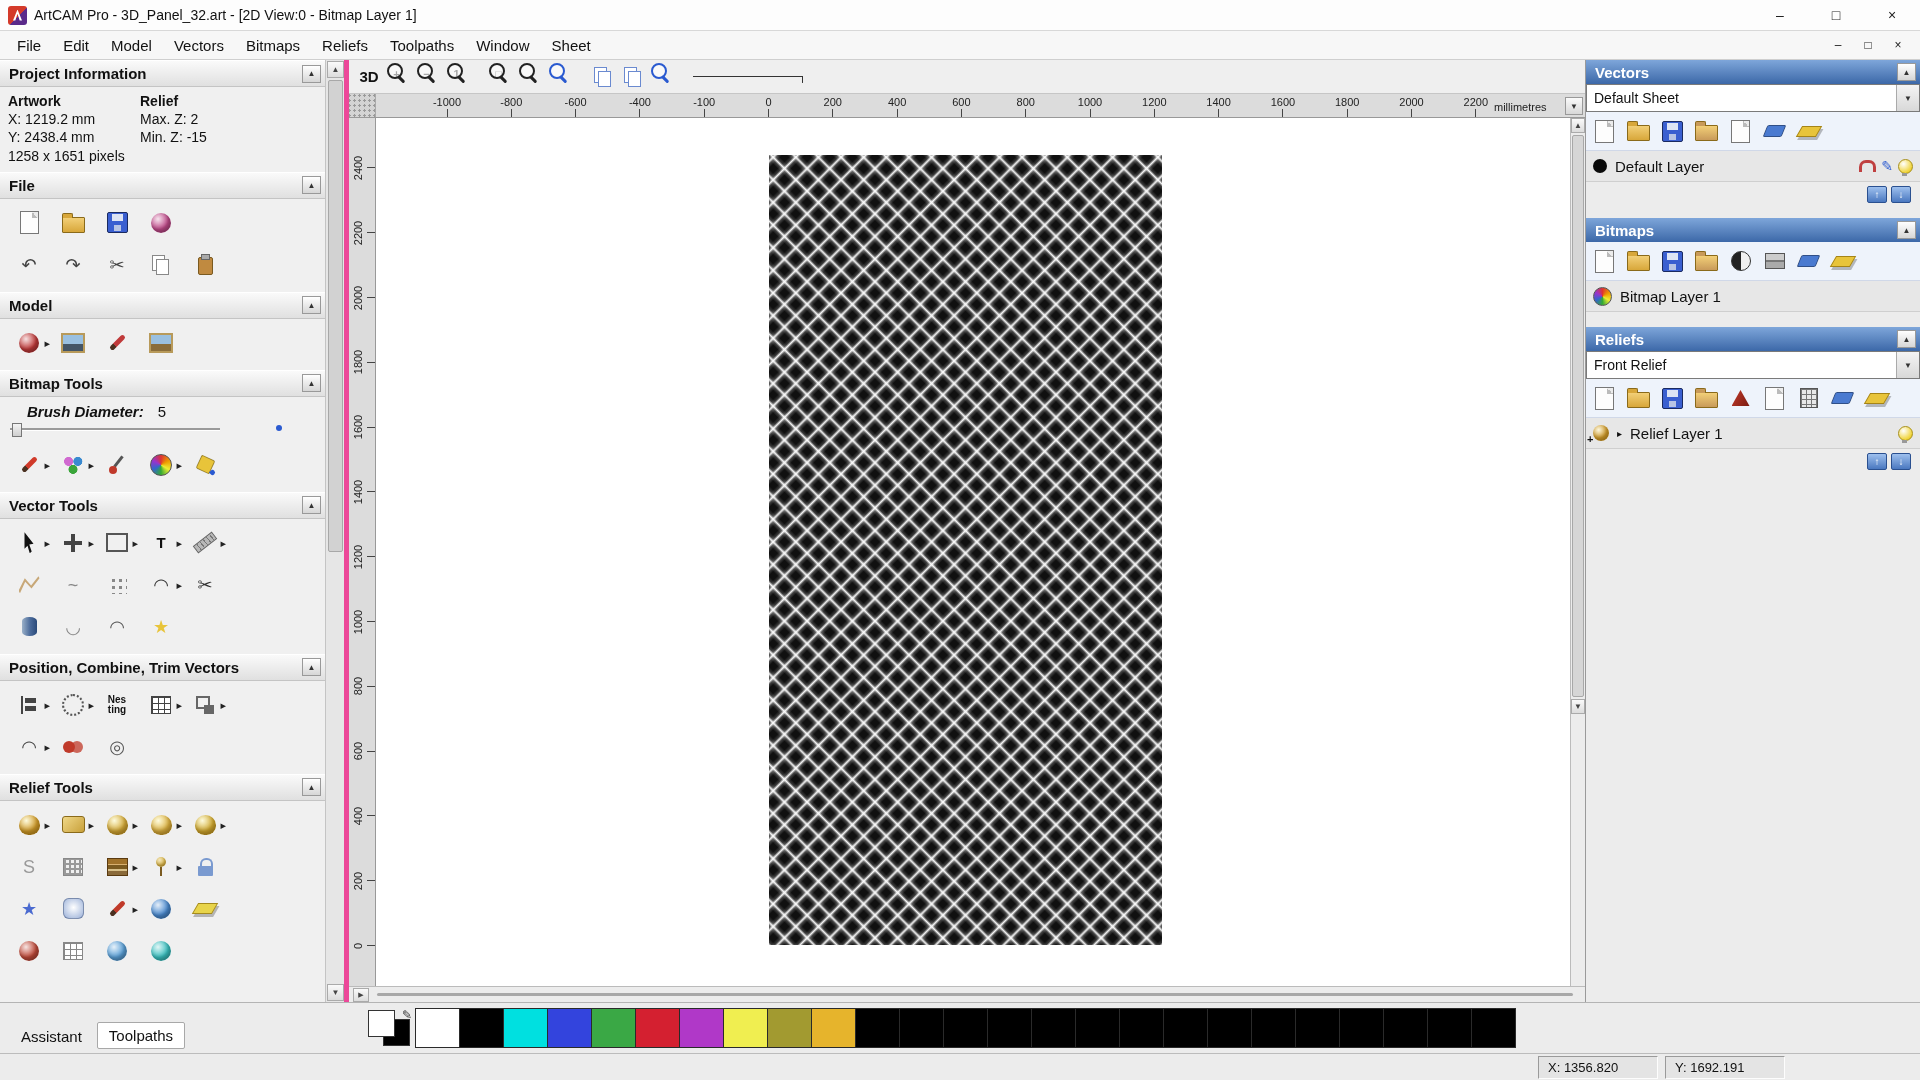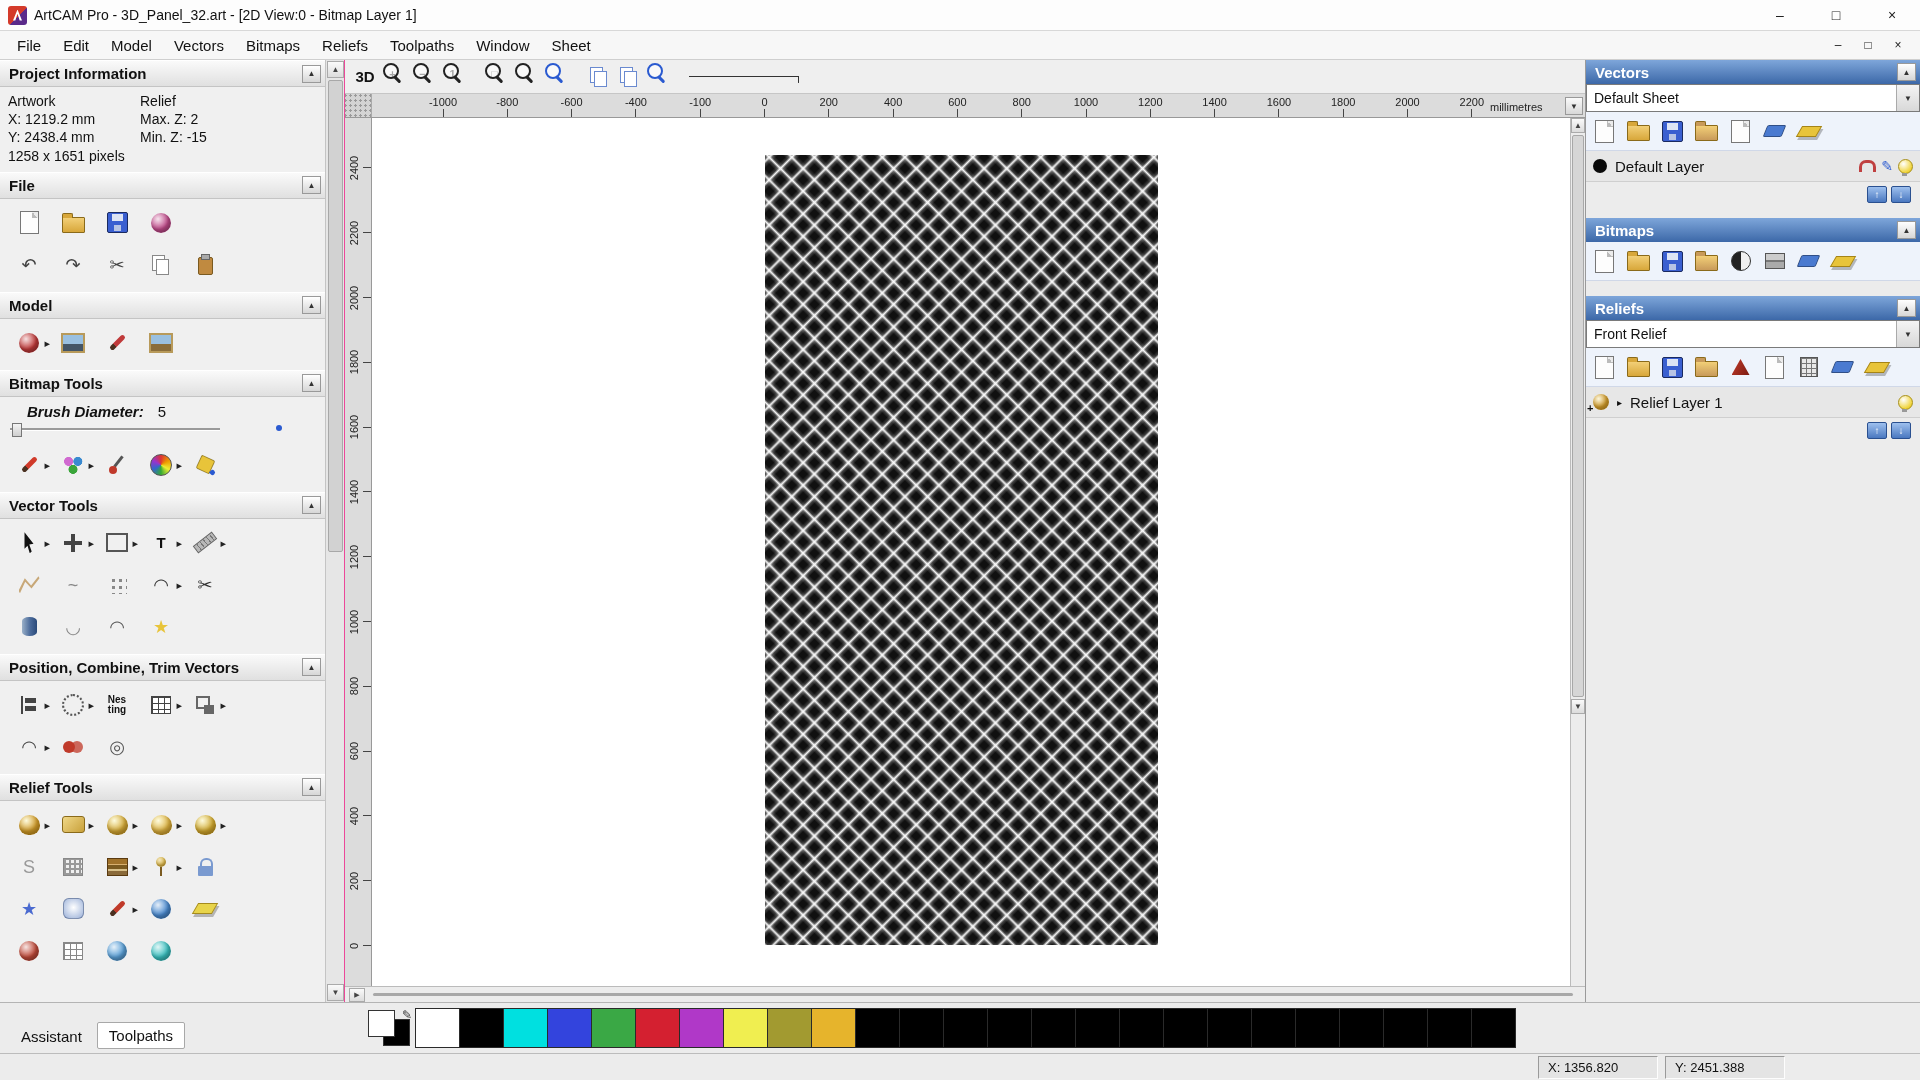--- a/index.html
+++ b/index.html
@@ -17,27 +17,27 @@
   .menubar{height:28px;background:#f7f7f7;border-bottom:1px solid #cfcfcf;display:flex;align-items:center;padding-left:6px;flex:0 0 auto}
   .menu-items{display:flex;align-items:center;height:100%}
   .menu-item{padding:0 11px;font-size:15px;display:flex;align-items:center;height:100%}
   .child-controls{margin-left:auto;display:flex;gap:6px;padding-right:10px}
   .cbtn{width:22px;height:19px;display:flex;align-items:center;justify-content:center;font-size:12px;color:#222;border:1px solid transparent}
 
   
   .main{flex:1 1 auto;display:flex;min-height:0}
 
   
-  .lpanel{width:344px;flex:0 0 auto;display:flex;background:#f0f0f0;border-right:1px solid #ec4899}
+  .lpanel{width:344px;flex:0 0 auto;display:flex;background:#f0f0f0;border-right:5px solid #ec4899}
   .lcontent{flex:1;overflow:hidden;position:relative;min-width:0}
   .lheader{height:25px;display:flex;align-items:center;padding:0 4px 0 9px;background:linear-gradient(180deg,#fafafa,#e0e0e0);border-top:1px solid #fff;border-bottom:1px solid #c4c4c4;font-weight:bold;font-size:15px}
   .collapse{margin-left:auto;width:17px;height:16px;background:linear-gradient(180deg,#fff,#d6d6d6);border:1px solid #999;color:#333;font-size:8px;display:flex;align-items:center;justify-content:center;flex:0 0 auto}
   .pinfo{display:flex;padding:5px 8px 7px;font-size:14px;line-height:1.3}
   .pinfo .pcol:first-child{width:132px}
-  .pbold{font-weight:normal}
+  .pbold{font-weight:bold}
   .brushrow{display:flex;align-items:baseline;padding:6px 27px 2px;font-size:15px}
   .brushlabel{font-weight:bold;font-style:italic}
   .brushval{margin-left:14px}
   .sliderrow{display:flex;align-items:center;padding:0 10px 6px;gap:56px}
   .slider{position:relative;width:210px;height:13px}
   .slider::before{content:"";position:absolute;left:0;right:0;top:6px;height:2px;background:#9a9a9a;box-shadow:0 1px 0 #fff}
   .slider-handle{position:absolute;left:2px;top:1px;width:8px;height:12px;background:linear-gradient(180deg,#f4f4f4,#cfcfcf);border:1px solid #777}
   .end-dot{width:6px;height:6px;border-radius:50%;background:#2a5ad0}
   .toolgrid{padding:3px 2px 6px 7px}
   .trow{display:flex}
@@ -782,20 +782,24 @@
                 <i class="ic ic-layers" style="--c: #999999;"></i>
               </span>
               <span class="tool">
                 <i class="ic ic-eraser" style="--c: #4a7ad0;"></i>
               </span>
               <span class="tool">
                 <i class="ic ic-layer" style="--c: #e8c43a;"></i>
               </span>
             </div>
           </div>
+        <div class="layer-row">
+          <i class="mini-palette"></i>
+          <span class="layer-label">Bitmap Layer 1</span>
+        </div>
       </div>
 
       <div class="rsection">
         <div class="rheader">
           <span>Reliefs</span>
           <span class="collapse">▲</span>
         </div>
         <div class="combo">
           <span class="combo-text">Front Relief</span>
           <span class="combo-btn">▼</span>
@@ -887,16 +891,16 @@
           <span class="swatch" style="background: rgb(0, 0, 0);"></span>
           <span class="swatch" style="background: rgb(0, 0, 0);"></span>
           <span class="swatch" style="background: rgb(0, 0, 0);"></span>
         </span>
     </div>
   </div>
 
   <div class="statusbar">
     <span class="sb-spacer"></span>
     <span class="sb-cell">X: 1356.820</span>
-    <span class="sb-cell">Y: 2451.388</span>
+    <span class="sb-cell">Y: 1692.191</span>
   </div>
 
 </div>
 
 </body></html>

